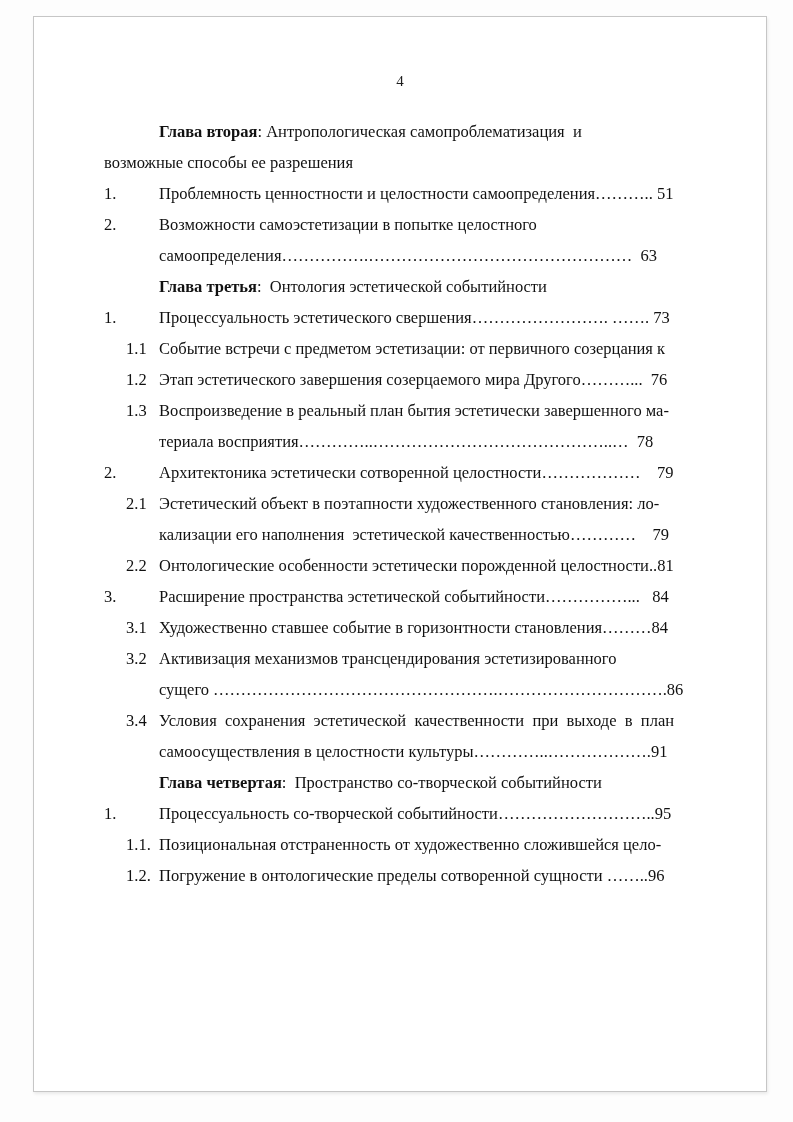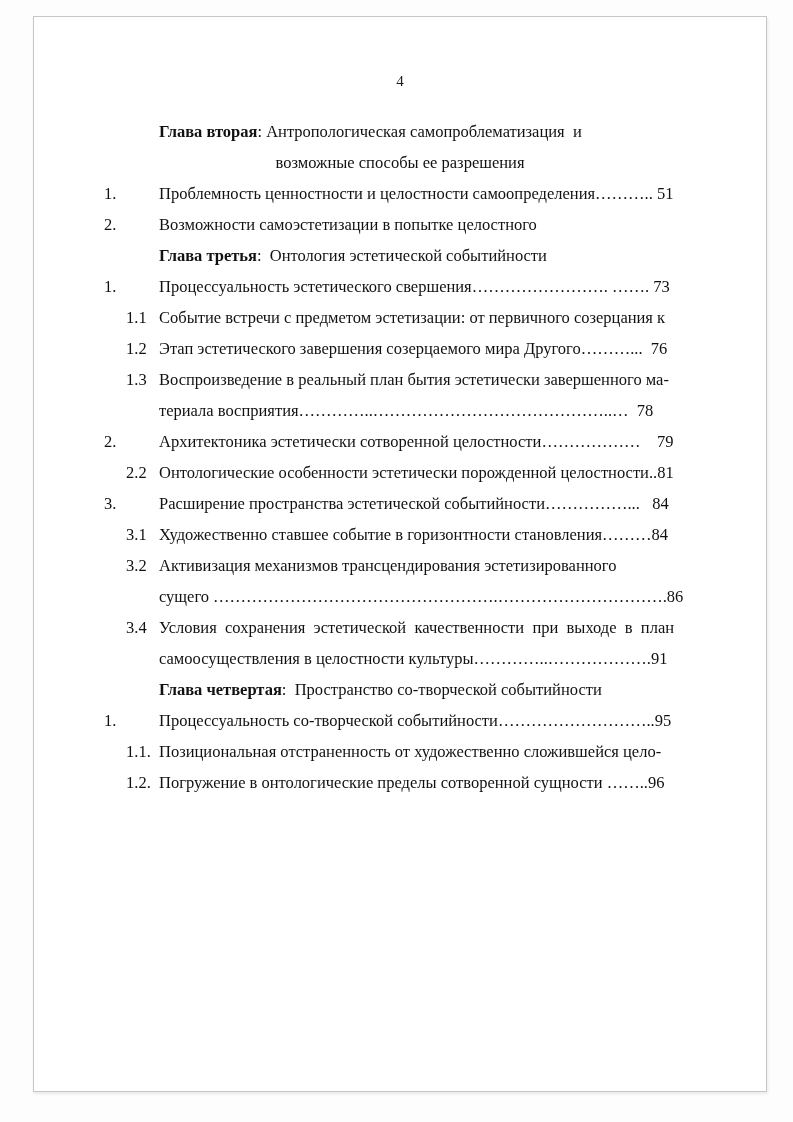--- a/index.html
+++ b/index.html
@@ -60,21 +60,20 @@
     line-height: 31px;
     white-space: pre-wrap;
     word-break: break-word;
   }
   .heading .line1 {
     padding-left: 55px;
     line-height: 31px;
     white-space: pre-wrap;
   }
   .heading .line2 {
-    text-align: center;
     line-height: 31px;
     white-space: pre-wrap;
   }
   .heading b {
     font-weight: bold;
   }
 </style>
 </head>
 <body>
 
@@ -89,20 +88,21 @@
         <div class="row">
           <span class="num">1.</span>
           <div class="text">
             <div class="line">Проблемность ценностности и целостности самоопределения……….. 51</div>
           </div>
         </div>
         <div class="row">
           <span class="num">2.</span>
           <div class="text">
             <div class="line">Возможности самоэстетизации в попытке целостного</div>
+            <div class="line">самоопределения…………….…………………………………………  63</div>
           </div>
         </div>
         <div class="heading">
           <div class="line1"><b>Глава третья</b><span>:  Онтология эстетической событийности</span></div>
         </div>
         <div class="row">
           <span class="num">1.</span>
           <div class="text">
             <div class="line">Процессуальность эстетического свершения……………………. ……. 73</div>
           </div>
@@ -123,20 +123,27 @@
           <span class="num lvl2">1.3</span>
           <div class="text">
             <div class="line">Воспроизведение в реальный план бытия эстетически завершенного ма-</div>
             <div class="line">териала восприятия…………..……………………………………..…  78</div>
           </div>
         </div>
         <div class="row">
           <span class="num">2.</span>
           <div class="text">
             <div class="line">Архитектоника эстетически сотворенной целостности………………    79</div>
+          </div>
+        </div>
+        <div class="row">
+          <span class="num lvl2">2.1</span>
+          <div class="text">
+            <div class="line">Эстетический объект в поэтапности художественного становления: ло-</div>
+            <div class="line">кализации его наполнения  эстетической качественностью…………    79</div>
           </div>
         </div>
         <div class="row">
           <span class="num lvl2">2.2</span>
           <div class="text">
             <div class="line">Онтологические особенности эстетически порожденной целостности..81</div>
           </div>
         </div>
         <div class="row">
           <span class="num">3.</span>

